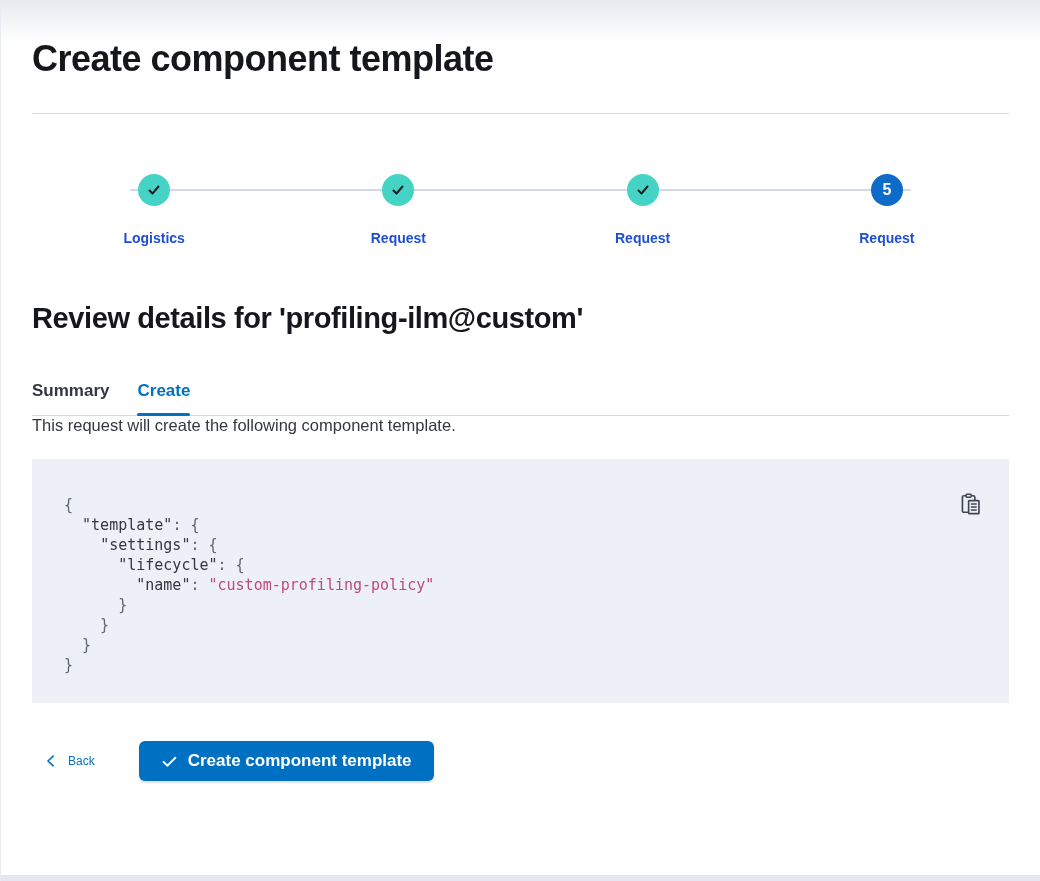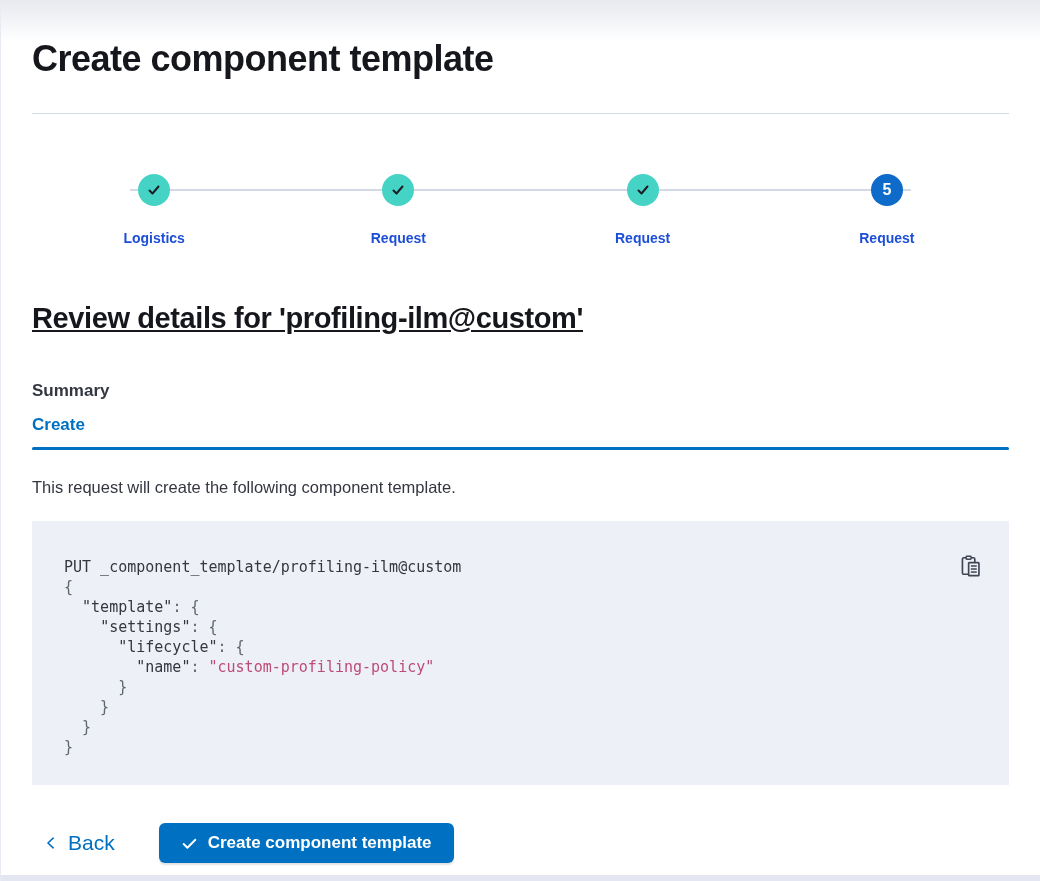--- a/index.html
+++ b/index.html
@@ -42,33 +42,32 @@
   }
   .step-circle.complete { background:#45d3c5; }
   .step-circle.current  { background:#0e6bc9; color:#fff; font-size:16px; font-weight:700; }
   .step-label { margin-top:24px; font-size:14px; font-weight:700; color:#1d4ed8; }
 
   
   h2.review-heading {
     margin-top:56px;
     font-size:29px; font-weight:700; color:#16171c;
     letter-spacing:-0.4px;
-    text-decoration:underline;
-  }
-  .tabs { display:flex; margin-top:46px; border-bottom:1px solid #d3dae6;flex-direction:column; }
+  }
+  .tabs { display:flex; gap:28px; margin-top:46px; border-bottom:1px solid #d3dae6; }
   .tab {
     padding-bottom:14px; font-size:17px; font-weight:700; color:#343741;
     position:relative; cursor:pointer;
   }
   .tab.active { color:#0071c2; }
   .tab.active::after {
     content:""; position:absolute; left:0; right:0; bottom:-1px;
     height:3px; background:#0071c2; border-radius:2px;
   }
-  .description { margin-top:28px; font-size:16.5px; color:#343741; }
+  .description { font-size:16.5px; color:#343741; }
 
   
   .code-block {
     margin-top:24px;
     background:#eef0f8;
     padding:36px 32px 28px;
     position:relative;
     font-family:"DejaVu Sans Mono", monospace;
     font-size:15px; line-height:20px;
     color:#343741;
@@ -82,21 +81,21 @@
     position:absolute; top:34px; right:28px;
     width:22px; height:22px;
     background:none; border:none; cursor:pointer; padding:0;
   }
 
   
   .footer { margin-top:38px; display:flex; align-items:center; }
   .back-link {
     display:inline-flex; align-items:center; gap:10px;
     margin-left:12px;
-    color:#0071c2; font-size:21px; font-weight:500;
+    color:#0071c2; font-size:12px; font-weight:500;
     text-decoration:none; cursor:pointer;
   }
   .submit-btn {
     margin-left:44px;
     display:inline-flex; align-items:center; gap:10px;
     height:40px; padding:0 22px;
     background:#0071c2; color:#ffffff;
     font-family:"Liberation Sans", sans-serif;
     font-size:17px; font-weight:600;
     border:none; border-radius:6px; cursor:pointer;
@@ -166,21 +165,20 @@
       <svg width="22" height="22" viewBox="0 0 16 16" fill="none">
         <rect x="2.5" y="2" width="9" height="12" rx="1" stroke="#404552" stroke-width="1.2"></rect>
         <rect x="5.2" y="0.9" width="3.6" height="2.2" rx="0.5" fill="#eef0f8" stroke="#404552" stroke-width="1.1"></rect>
         <rect x="7" y="5.5" width="7.5" height="9.5" rx="0.5" fill="#eef0f8" stroke="#404552" stroke-width="1.2"></rect>
         <line x1="8.6" y1="8" x2="12.9" y2="8" stroke="#404552" stroke-width="1.1"></line>
         <line x1="8.6" y1="10.2" x2="12.9" y2="10.2" stroke="#404552" stroke-width="1.1"></line>
         <line x1="8.6" y1="12.4" x2="12.9" y2="12.4" stroke="#404552" stroke-width="1.1"></line>
       </svg>
     </button>
     <div>
-        <div class="code-line"><span class="seg-method">PUT _component_template/profiling-ilm@custom</span></div>
         <div class="code-line"><span class="seg-punct">{</span></div>
         <div class="code-line"><span class="seg-punct">  </span><span class="seg-key">"template"</span><span class="seg-punct">: {</span></div>
         <div class="code-line"><span class="seg-punct">    </span><span class="seg-key">"settings"</span><span class="seg-punct">: {</span></div>
         <div class="code-line"><span class="seg-punct">      </span><span class="seg-key">"lifecycle"</span><span class="seg-punct">: {</span></div>
         <div class="code-line"><span class="seg-punct">        </span><span class="seg-key">"name"</span><span class="seg-punct">: </span><span class="seg-string">"custom-profiling-policy"</span></div>
         <div class="code-line"><span class="seg-punct">      }</span></div>
         <div class="code-line"><span class="seg-punct">    }</span></div>
         <div class="code-line"><span class="seg-punct">  }</span></div>
         <div class="code-line"><span class="seg-punct">}</span></div>
       </div>

